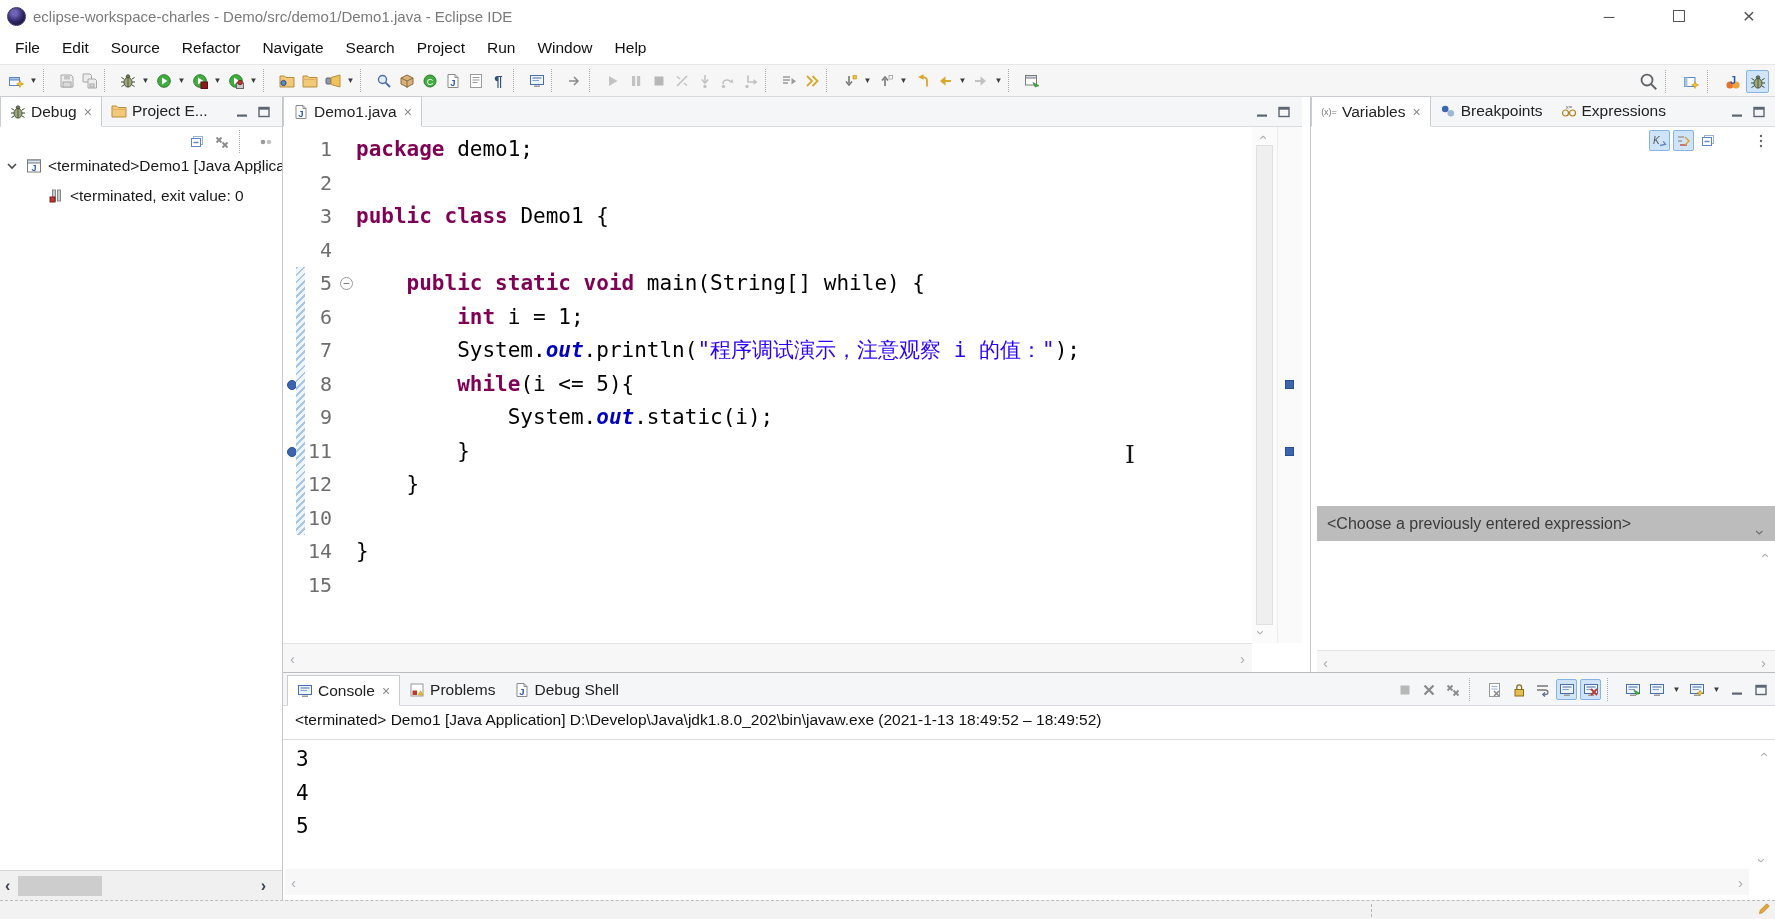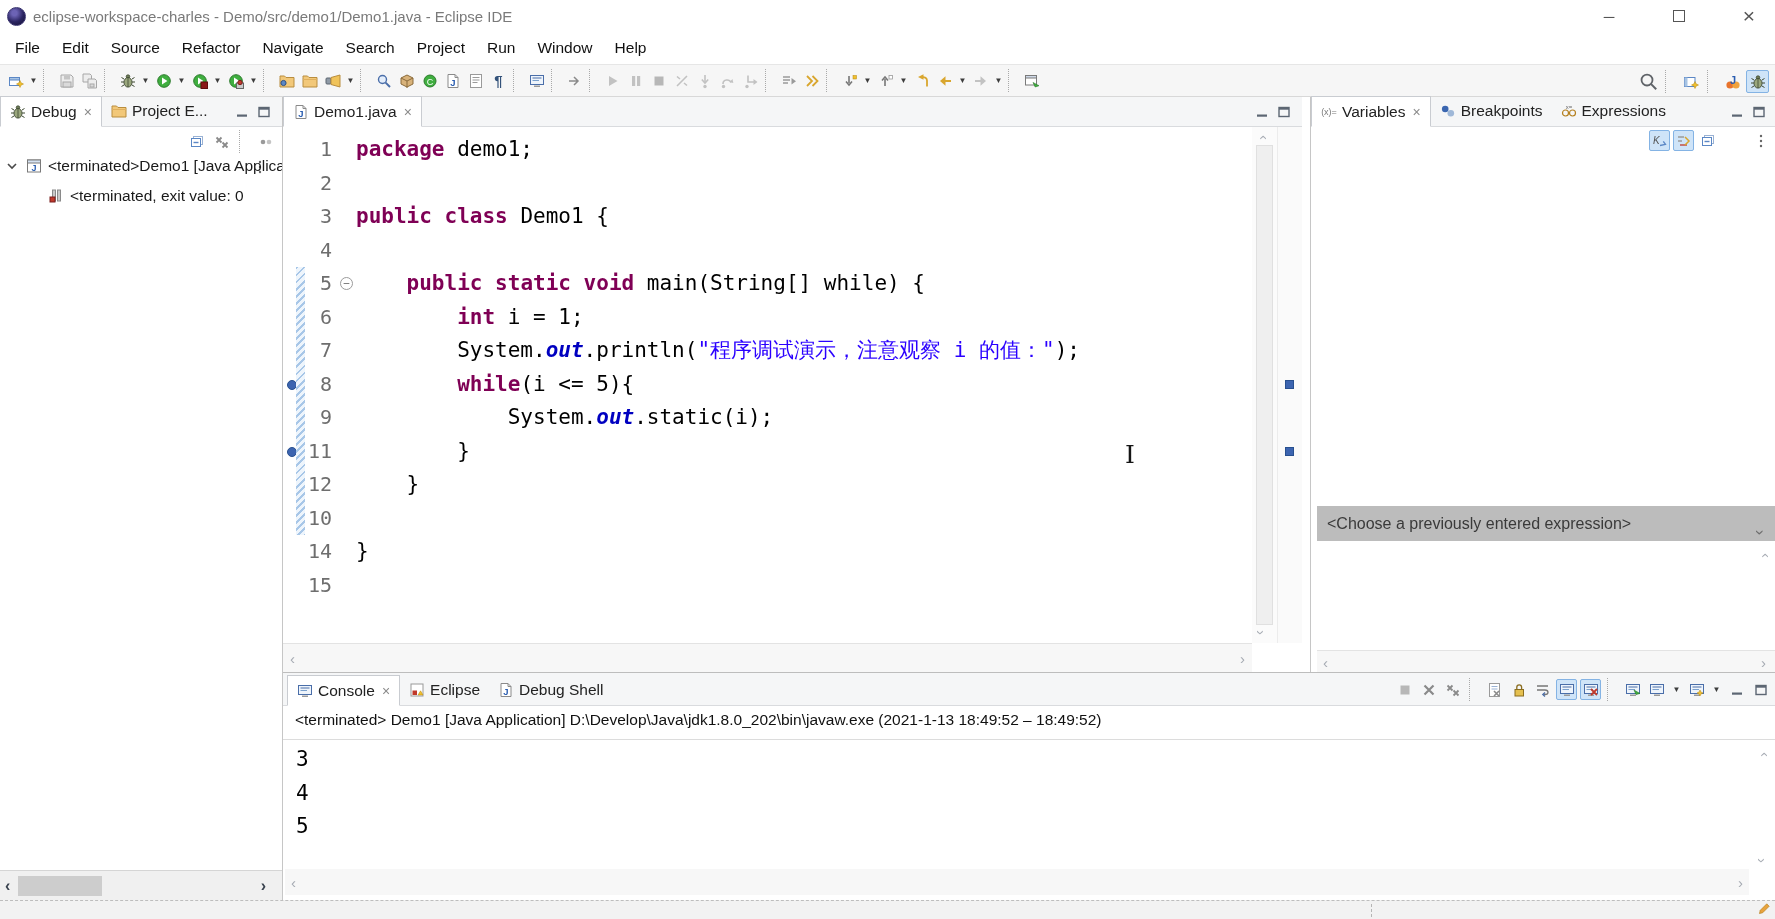--- a/index.html
+++ b/index.html
@@ -714,21 +714,21 @@
           <span class="closex">×</span>
         </div>
         <div class="tab">
           <span class="tabic">
             <svg width="16" height="16" viewBox="0 0 16 16">
               <rect x="2" y="2" width="12" height="12" fill="#fff" stroke="#999"></rect>
               <rect x="3.5" y="8.5" width="4.5" height="4.5" fill="#c0392b"></rect>
               <path d="M9 13l2.6-4.2L14 13z" fill="#f0c02f" stroke="#b8860b" stroke-width="0.5"></path>
             </svg>
           </span>
-          <span>Eclipse</span>
+          <span>Problems</span>
         </div>
         <div class="tab">
           <span class="tabic">
             <svg width="16" height="16" viewBox="0 0 16 16">
               <path d="M3 1.5h7l3 3V14.5H3z" fill="#fff" stroke="#8a8a8a"></path>
               <path d="M10 1.5v3h3" fill="none" stroke="#8a8a8a"></path>
               <text x="8" y="12.5" font-size="9.5" fill="#2a5db0" font-weight="bold" text-anchor="middle" font-family="sans-serif">J</text>
             </svg>
           </span>
           <span>Debug Shell</span>

